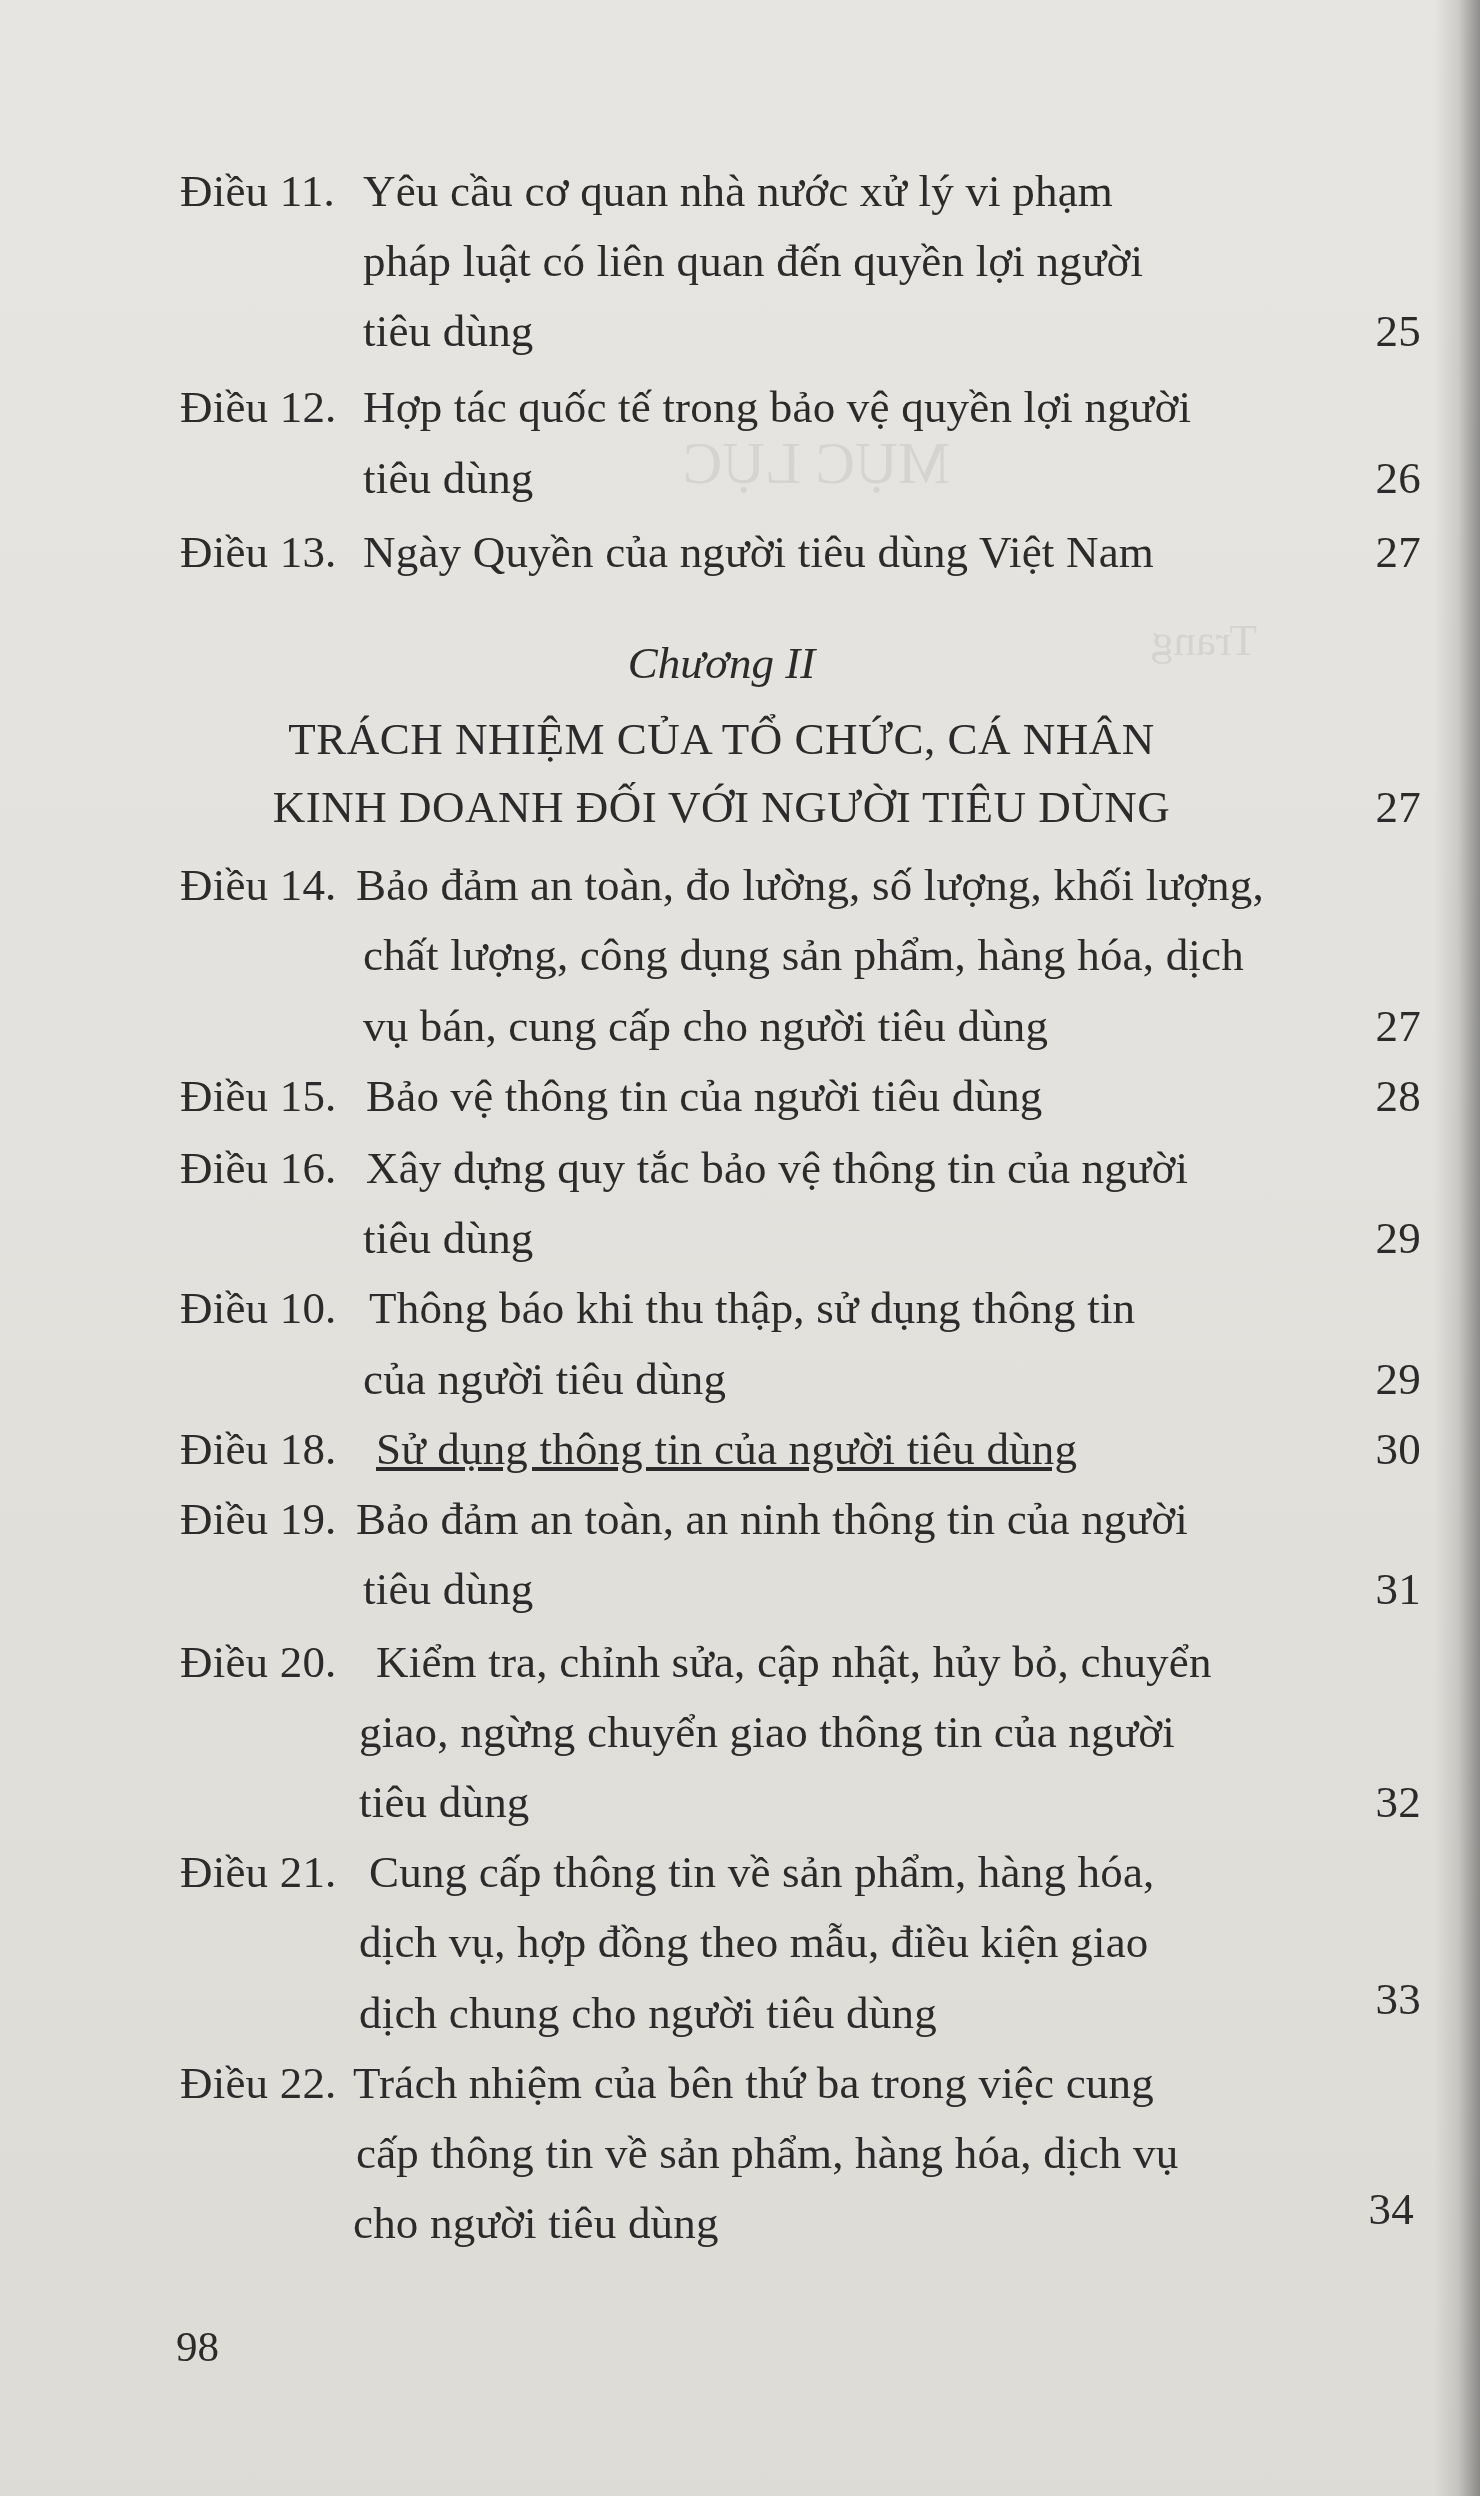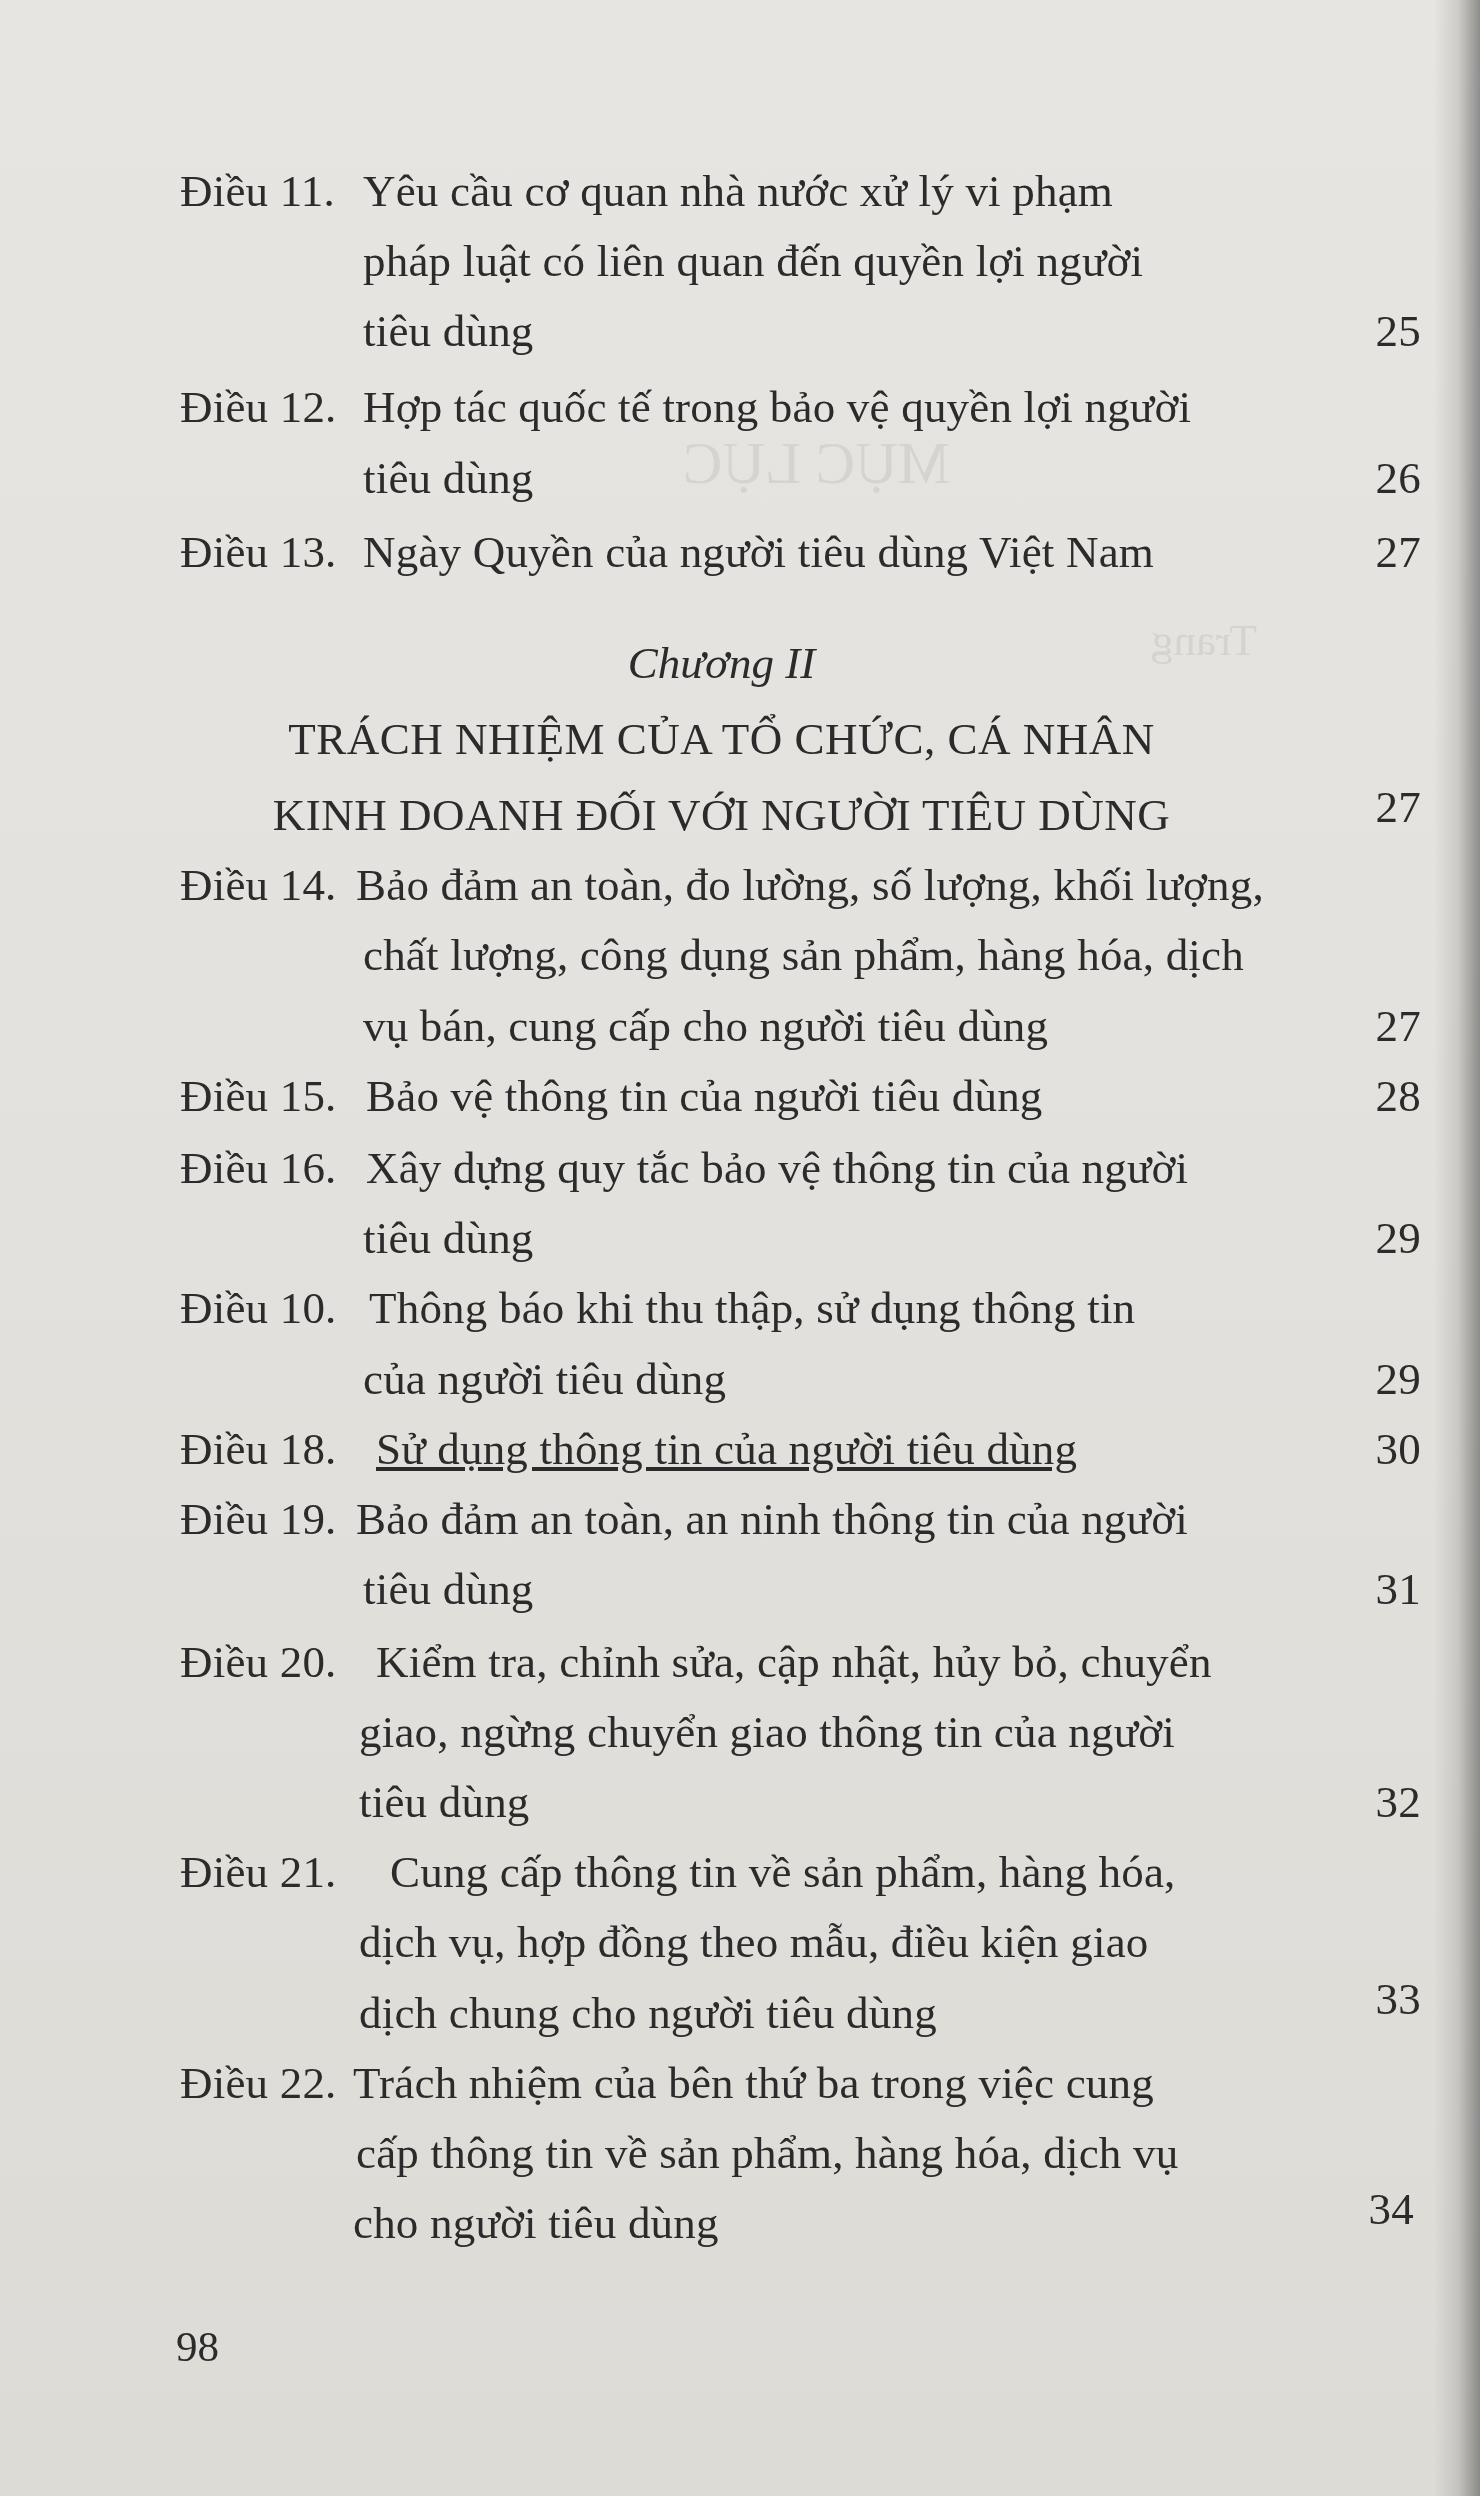--- a/index.html
+++ b/index.html
@@ -80,21 +80,21 @@
         <span class="label">Điều 13.</span>
         <span class="body-text">Ngày Quyền của người tiêu dùng Việt Nam</span>
         <span class="page-no">27</span>
       </div>
     </div>
 
     <div>
       <div class="chapter italic" style="top:636px;">Chương II</div>
       <div class="chapter caps" style="top:712px;">TRÁCH NHIỆM CỦA TỔ CHỨC, CÁ NHÂN</div>
       <div class="line" style="top:780px; width:100%;">
-        <div class="chapter caps" style="top:8px;">KINH DOANH ĐỐI VỚI NGƯỜI TIÊU DÙNG</div>
+        <div class="chapter caps" style="top:0;">KINH DOANH ĐỐI VỚI NGƯỜI TIÊU DÙNG</div>
         <span class="page-no">27</span>
       </div>
     </div>
 
     <div>
       <div class="line" style="top:858px; width:100%;">
         <span class="label">Điều 14.</span>
         <span class="body-text" style="left:356px;">Bảo đảm an toàn, đo lường, số lượng, khối lượng,</span>
       </div>
       <div class="line" style="top:928px; width:100%;">
@@ -165,21 +165,21 @@
       </div>
       <div class="line" style="top:1775px; width:100%;">
         <span class="body-text" style="left:359px;">tiêu dùng</span>
         <span class="page-no">32</span>
       </div>
     </div>
 
     <div>
       <div class="line" style="top:1845px; width:100%;">
         <span class="label">Điều 21.</span>
-        <span class="body-text" style="left:369px;margin-left:21px;">Cung cấp thông tin về sản phẩm, hàng hóa,</span>
+        <span class="body-text" style="left:369px;">Cung cấp thông tin về sản phẩm, hàng hóa,</span>
       </div>
       <div class="line" style="top:1915px; width:100%;">
         <span class="body-text" style="left:359px;">dịch vụ, hợp đồng theo mẫu, điều kiện giao</span>
       </div>
       <div class="line" style="top:1986px; width:100%;">
         <span class="body-text" style="left:359px;">dịch chung cho người tiêu dùng</span>
         <span class="page-no" style="top:-13.7px;text-align:center;">33</span>
       </div>
     </div>
 

